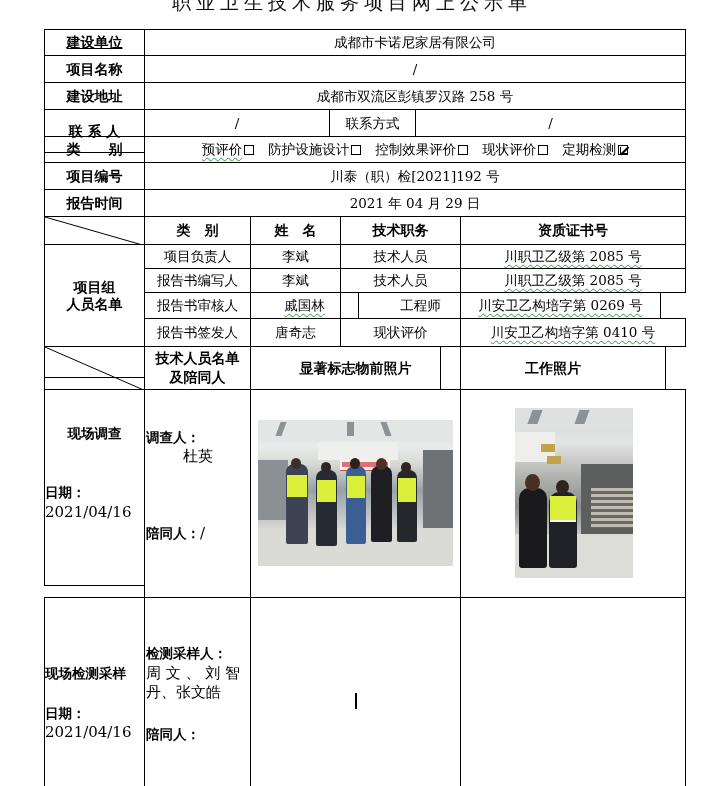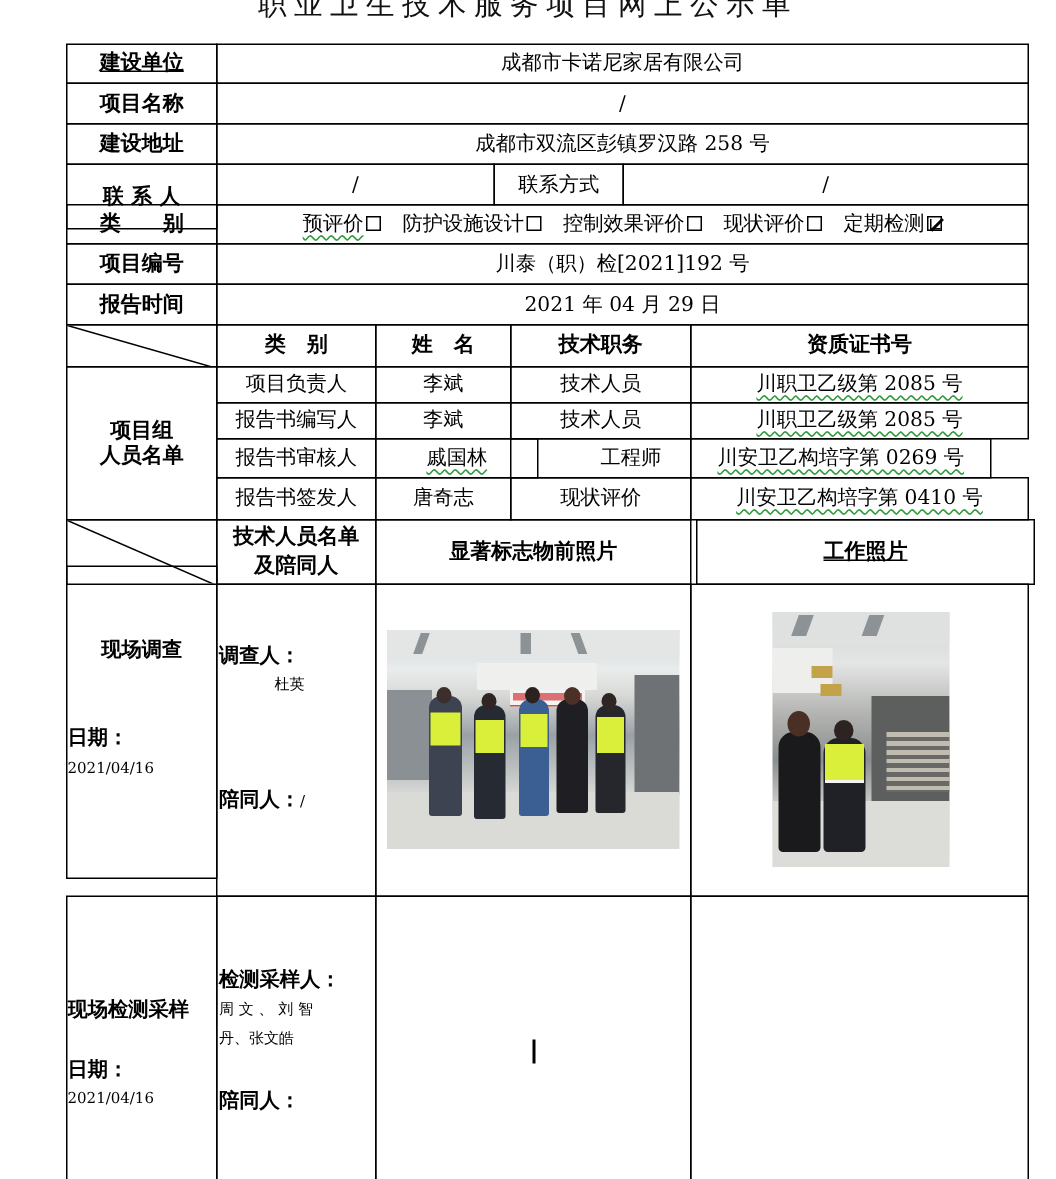--- a/index.html
+++ b/index.html
@@ -24,21 +24,21 @@
          background:#000; transform:rotate(-45deg); transform-origin:center; }
   .topcell { align-items:flex-start; justify-content:flex-start; text-align:left; }
   .photo { position:absolute; overflow:hidden; }
   .ph-bg1 { background:linear-gradient(180deg,#cfd3d5 0%,#e9ecec 18%,#d8d9d6 30%,#9aa1a6 48%,#b9bdbe 62%,#dedfdc 78%,#e7e7e4 100%); }
   .ph-bg2 { background:linear-gradient(180deg,#d0d3d4 0%,#e4e6e5 20%,#b3b4b1 40%,#8b8e8f 58%,#c9cac6 75%,#e4e4e1 100%); }
   .person { position:absolute; }
   .vest { position:absolute; background:#d9ef3a; }
   .stripe { position:absolute; height:2px; background:#f4f4f4; }
   .cursor { position:absolute; left:355px; top:693px; width:1.5px; height:16px; background:#000; }
   .lbl { font-weight:bold; font-family:"DejaVu Sans","Liberation Sans",sans-serif; font-size:13.5px; }
-  .val { font-size:10px; }
+  .val { font-size:15px; }
 </style>
 </head>
 <body>
 
 <div class="title">职业卫生技术服务项目网上公示单</div>
 
 <div class="cell b" style="left:44px;top:29px;width:101px;height:27px;text-decoration:underline;">建设单位</div>
 <div class="cell" style="left:144px;top:29px;width:542px;height:27px;">成都市卡诺尼家居有限公司</div>
 
 <div class="cell b" style="left:44px;top:55px;width:101px;height:28px;">项目名称</div>
@@ -115,21 +115,21 @@
 <div class="diag" style="left:44px;top:346px;width:101px;height:44px;">
   <svg width="101" height="44">
       <line x1="0" y1="0" x2="101" y2="44" stroke="#000" stroke-width="1"></line>
     </svg>
 </div>
 <div class="cell b" style="left:144px;top:346px;width:107px;height:44px;flex-direction:column;line-height:19px;">
   <div>技术人员名单</div>
   <div>及陪同人</div>
 </div>
 <div class="cell b" style="left:250px;top:346px;width:211px;height:44px;">显著标志物前照片</div>
-<div class="cell b" style="left:464px;top:346px;width:226px;height:44px;text-decoration:underline;">工作照片</div>
+<div class="cell b" style="left:440px;top:346px;width:226px;height:44px;">工作照片</div>
 
 <div class="cell topcell" style="left:44px;top:377px;width:101px;height:209px;">
   <div style="position:absolute;left:0;width:99px;top:47px;text-align:center;" class="lbl">现场调查</div>
   <div style="position:absolute;left:0;top:106px;" class="lbl">日期：</div>
   <div style="position:absolute;left:0;top:126px;" class="val">2021/04/16</div>
 </div>
 <div class="cell topcell" style="left:144px;top:389px;width:107px;height:209px;">
   <div style="position:absolute;left:1px;top:39px;" class="lbl">调查人：</div>
   <div style="position:absolute;left:38px;top:58px;" class="val">杜英</div>
   <div style="position:absolute;left:1px;top:135px;white-space:nowrap;text-align:center;">

